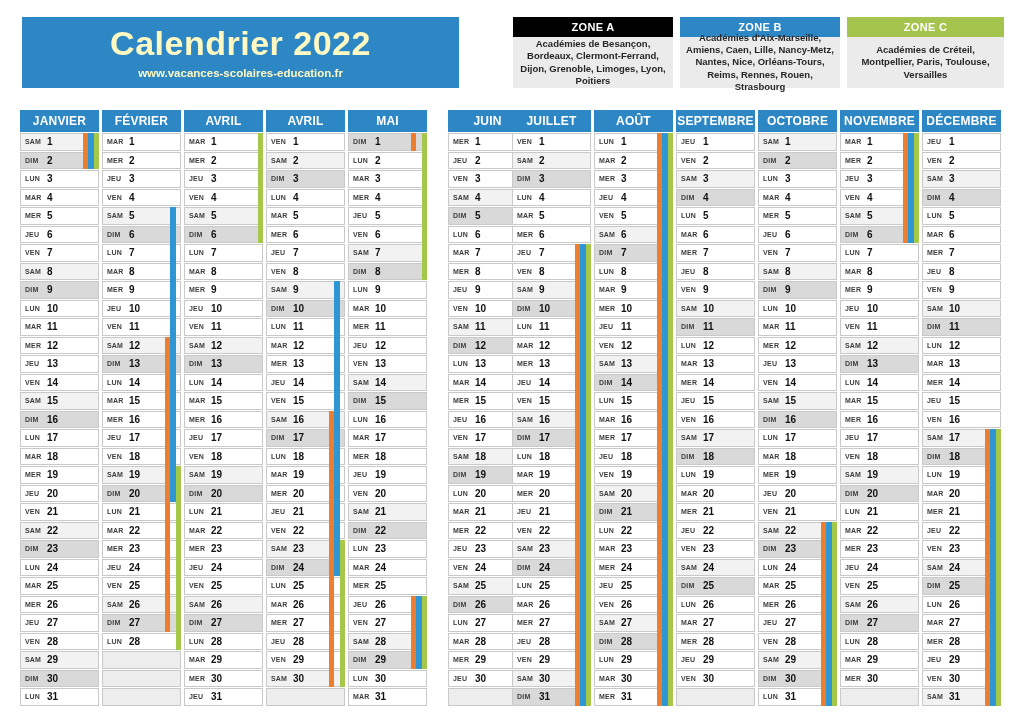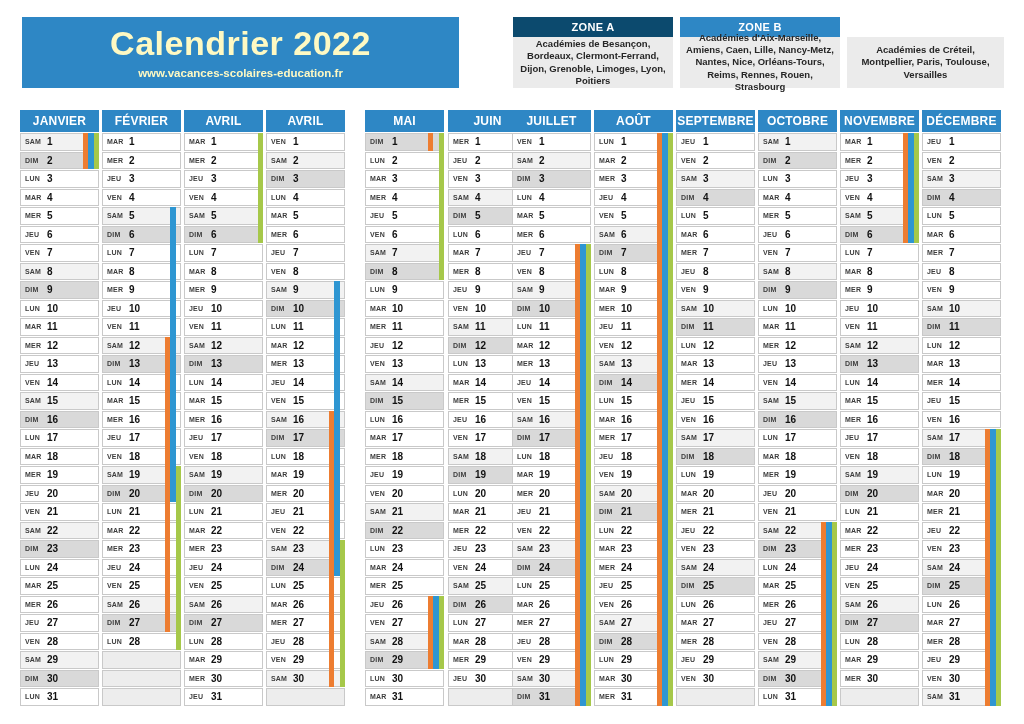--- a/index.html
+++ b/index.html
@@ -39,28 +39,29 @@
 </head>
 <body>
 
 <div class="page">
   <div class="title-box">
     <div class="title">Calendrier 2022</div>
     <div class="website">www.vacances-scolaires-education.fr</div>
   </div>
   <div>
       <div class="zone-box" style="left: 513px; width: 160px;">
-        <div class="zone-head" style="background: #0c4a6e;">ZONE A</div>
+        <div class="zone-head" style="background: #000000;">ZONE A</div>
         <div class="zone-body">Académies de Besançon, Bordeaux, Clermont-Ferrand, Dijon, Grenoble, Limoges, Lyon, Poitiers</div>
       </div>
       <div class="zone-box" style="left: 680px; width: 160px;">
         <div class="zone-head" style="background: rgb(46, 135, 197);">ZONE B</div>
         <div class="zone-body">Académies d'Aix-Marseille, Amiens, Caen, Lille, Nancy-Metz, Nantes, Nice, Orléans-Tours, Reims, Rennes, Rouen, Strasbourg</div>
       </div>
       <div class="zone-box" style="left: 847px; width: 157px;">
+        <div class="zone-head" style="background: rgb(165, 196, 77);">ZONE C</div>
         <div class="zone-body">Académies de Créteil, Montpellier, Paris, Toulouse, Versailles</div>
       </div>
     </div>
   <div>
       <div class="month-column" style="left: 20px;">
         <div class="month-header">JANVIER</div>
         <div class="month-body">
           <div class="day-cell sat">
             <div class="wd">SAM</div>
             <div class="num">1</div>
@@ -565,21 +566,21 @@
           <div class="day-cell sat">
             <div class="wd">SAM</div>
             <div class="num">30</div>
           </div>
           <div class="day-cell filler"></div>
           <div class="stripe" style="background: rgb(237, 125, 49); left: 62.5px; top: 277.5px; height: 276.5px;"></div>
           <div class="stripe" style="background: rgb(46, 150, 210); left: 68px; top: 148px; height: 295px;"></div>
           <div class="stripe" style="background: rgb(166, 200, 74); left: 73.5px; top: 407px; height: 147px;"></div>
         </div>
       </div>
-      <div class="month-column" style="left: 348px; margin-left: 17px;">
+      <div class="month-column" style="left: 348px;">
         <div class="month-header">MAI</div>
         <div class="month-body">
           <div class="day-cell sun">
             <div class="wd">DIM</div>
             <div class="num">1</div>
           </div>
           <div class="day-cell">
             <div class="wd">LUN</div>
             <div class="num">2</div>
           </div>

